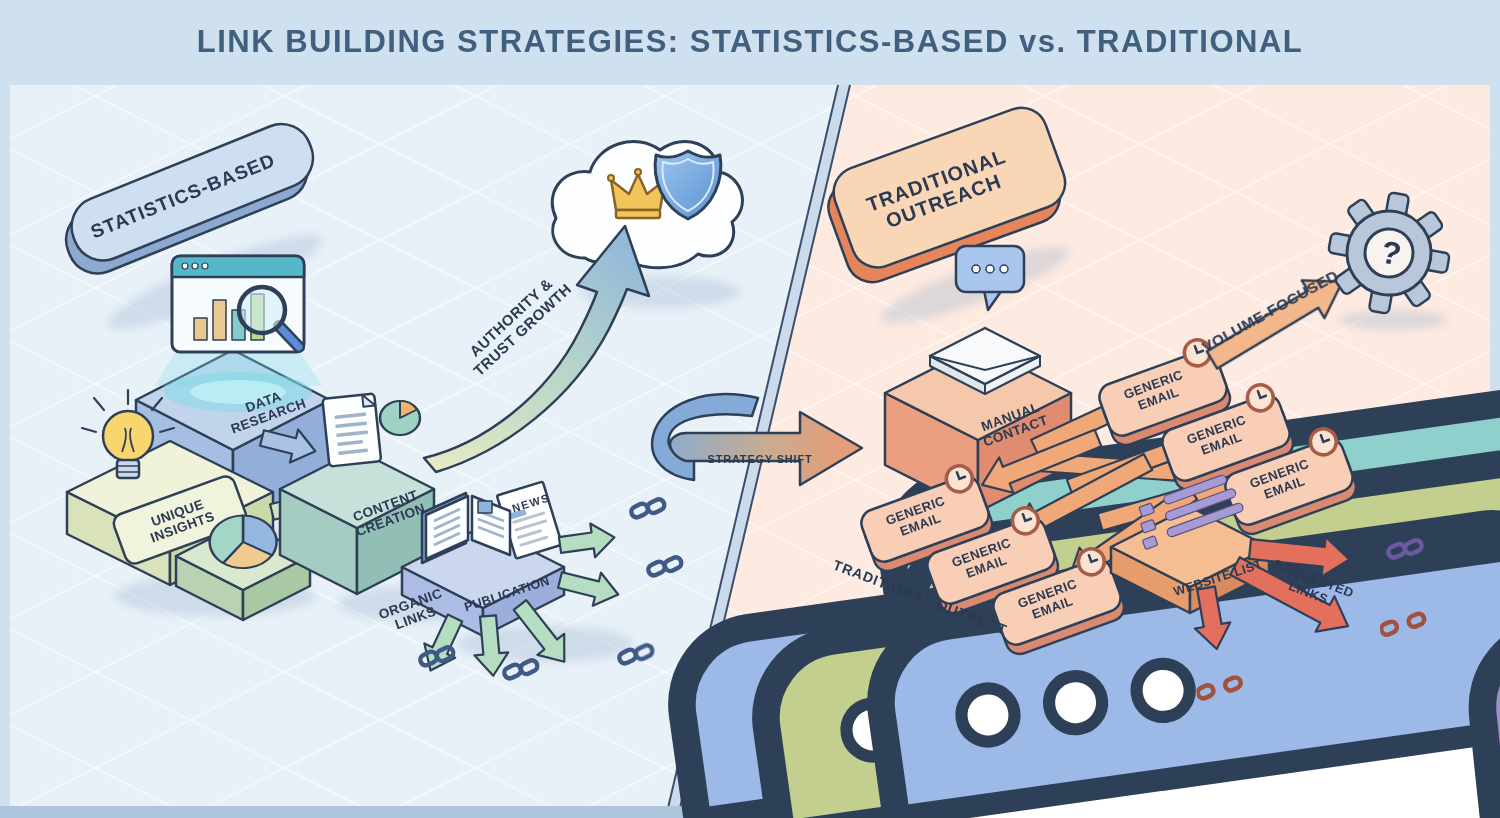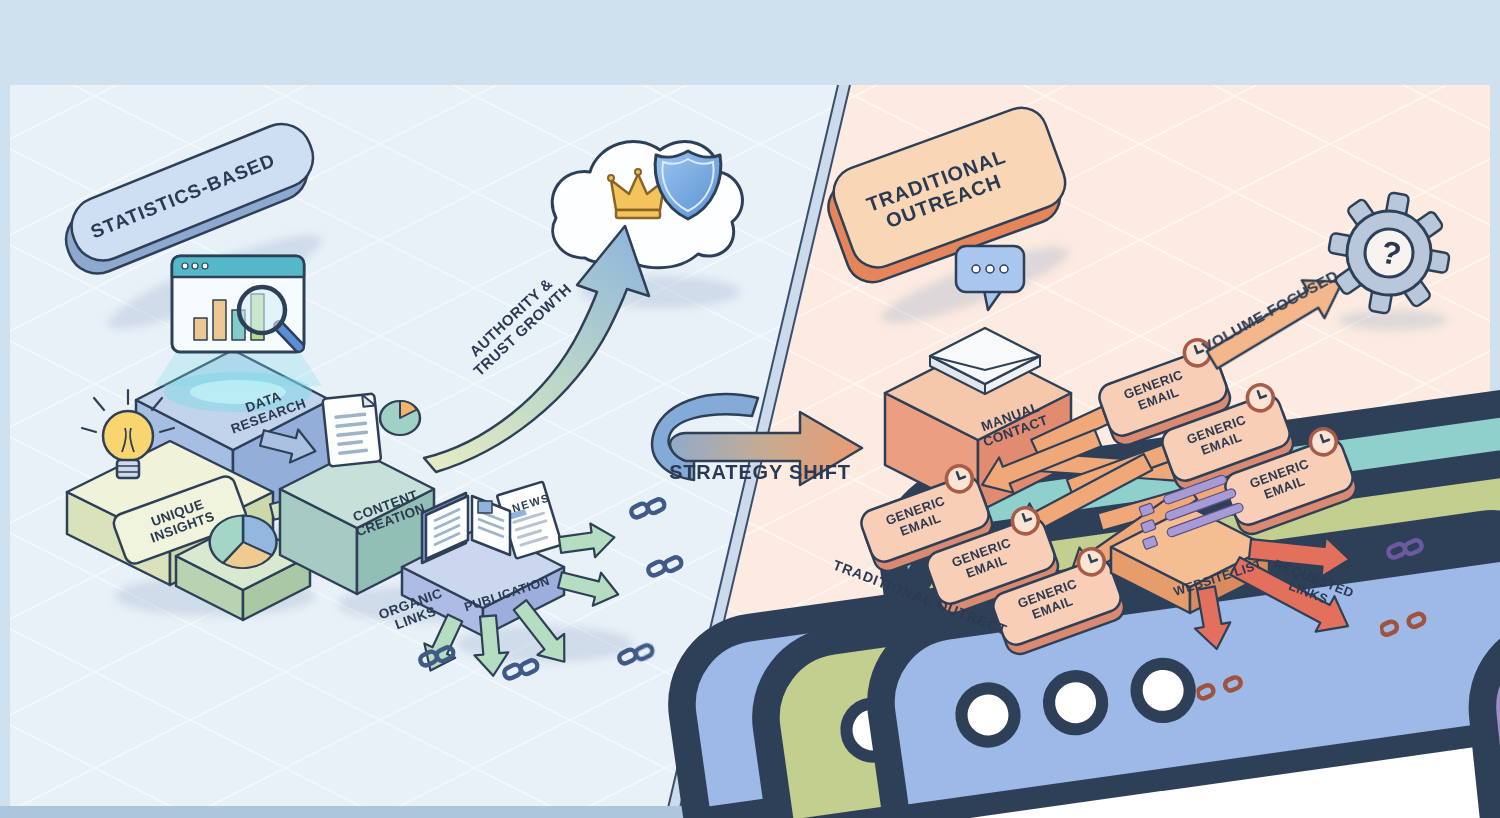--- a/index.html
+++ b/index.html
@@ -421,31 +421,32 @@
       <use href="#sym-browser" x="-42" y="-37" style="--hdr:#9f8ec9;--blk:#c9c3e6"></use>
       <use href="#sym-chain-broken" x="-4" y="-52" width="48" height="26" style="--ch:#a0523d"></use>
     </g>
     <g transform="translate(1218,686) rotate(-6)">
       <use href="#sym-browser" x="-42" y="-37" style="--hdr:#9f8ec9;--blk:#c9c3e6"></use>
       <use href="#sym-chain-broken" x="-22" y="-10" width="48" height="26" style="--ch:#a0523d"></use>
     </g>
   </g>
 </svg>
 
+<div class="title">LINK BUILDING STRATEGIES: STATISTICS-BASED vs. TRADITIONAL</div>
 
 <div class="lbl nowrap" style="left:183px;top:196px;font-size:19px;letter-spacing:1px;--r:-22deg">STATISTICS-BASED</div>
 <div class="lbl" style="left:266px;top:409px;width:92px;font-size:13.5px;--r:-20deg">DATA RESEARCH</div>
 <div class="lbl" style="left:180px;top:520px;width:95px;font-size:13.5px;--r:-20deg">UNIQUE INSIGHTS</div>
 <div class="lbl" style="left:388px;top:513px;width:105px;font-size:13.5px;--r:-20deg">CONTENT CREATION</div>
 <div class="lbl nowrap" style="left:507px;top:594px;font-size:12.5px;--r:-18deg">PUBLICATION</div>
 <div class="lbl nowrap" style="left:531px;top:503px;font-size:11px;letter-spacing:1.5px;--r:-17deg">NEWS</div>
 <div class="lbl" style="left:413px;top:611px;width:92px;font-size:13.5px;--r:-20deg">ORGANIC LINKS</div>
 <div class="lbl" style="left:517px;top:324px;width:138px;font-size:15px;--r:-43deg">AUTHORITY &amp; TRUST GROWTH</div>
 
-<div class="lbl nowrap" style="left:760px;top:472px;font-size:20px;letter-spacing:.8px;--r:0deg">STRATEGY SHIFT</div>
+<div class="lbl nowrap" style="left:760px;top:459px;font-size:11px;letter-spacing:.8px;--r:0deg">STRATEGY SHIFT</div>
 
 <div class="lbl" style="left:940px;top:191px;width:165px;font-size:20px;letter-spacing:1px;--r:-20deg">TRADITIONAL OUTREACH</div>
 <div class="lbl" style="left:1013px;top:424px;width:95px;font-size:13.5px;--r:-20deg">MANUAL CONTACT</div>
 <div class="lbl" style="left:1156px;top:392px;width:80px;font-size:13px;--r:-20deg">GENERIC EMAIL</div>
 <div class="lbl" style="left:1219px;top:437px;width:80px;font-size:13px;--r:-20deg">GENERIC EMAIL</div>
 <div class="lbl" style="left:1282px;top:481px;width:80px;font-size:13px;--r:-20deg">GENERIC EMAIL</div>
 <div class="lbl" style="left:918px;top:518px;width:80px;font-size:13px;--r:-20deg">GENERIC EMAIL</div>
 <div class="lbl" style="left:984px;top:560px;width:80px;font-size:13px;--r:-20deg">GENERIC EMAIL</div>
 <div class="lbl" style="left:1050px;top:601px;width:80px;font-size:13px;--r:-20deg">GENERIC EMAIL</div>
 <div class="lbl nowrap" style="left:1218px;top:578px;font-size:12.5px;--r:-18deg">WEBSITE LIST</div>

